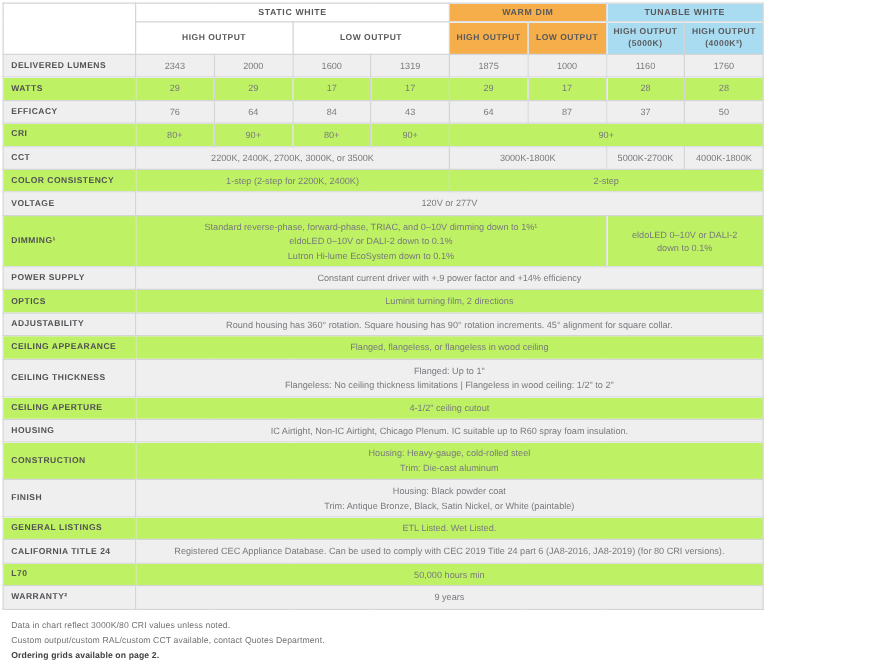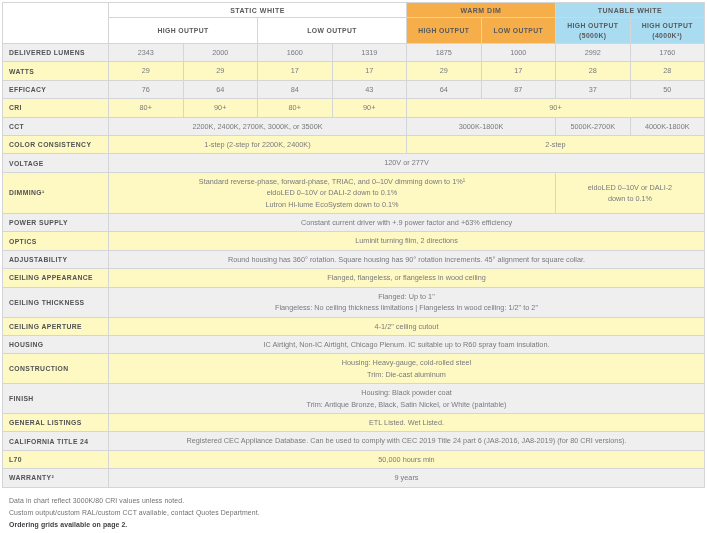--- a/index.html
+++ b/index.html
@@ -3,21 +3,21 @@
 <meta charset="utf-8">
 <style>
   html,body{margin:0;padding:0;}
   body{
     width:707px;height:533px;overflow:hidden;background:#ffffff;
     font-family:"Liberation Sans", sans-serif;
     -webkit-font-smoothing:antialiased;
   }
   .page{padding:2px 2px 0 2px;}
   table.spec{
-    border-collapse:collapse;table-layout:fixed;width:703px;
+    border-collapse:collapse;table-layout:fixed;width:609px;
   }
   col.label-col{width:106px;}
   table.spec th, table.spec td{
     border:1px solid var(--border);
     overflow:hidden;
   }
   th.corner{background:#ffffff;}
   th.group{
     font-size:7px;font-weight:bold;color:var(--header_text);
     letter-spacing:.5px;text-align:center;padding:3px 2px;height:8px;
@@ -33,21 +33,21 @@
   td.label{
     font-size:6.8px;font-weight:bold;color:var(--label_text);
     letter-spacing:.4px;text-align:left;padding:3px 2px 3px 6px;
     vertical-align:middle;line-height:9px;
   }
   td.val{
     font-size:7.3px;color:var(--value_text);text-align:center;
     padding:3px 4px;line-height:11.4px;vertical-align:middle;
   }
   tr.stripe td{background:var(--stripe);}
-  tr.plain td{background:#fef9c3;}
+  tr.plain td{background:#bef264;}
   .notes{padding:7px 0 0 7px;}
   .note{
     font-size:6.9px;color:var(--note_text);line-height:12.4px;
     letter-spacing:.1px;
   }
   .note.bold{font-weight:bold;color:var(--note_bold_text);}
 </style>
 </head>
 <body>
 
@@ -82,21 +82,21 @@
       </thead>
     <tbody>
         <tr class="stripe">
           <td class="label">DELIVERED LUMENS</td>
           <td class="val" colspan="1">2343</td>
           <td class="val" colspan="1">2000</td>
           <td class="val" colspan="1">1600</td>
           <td class="val" colspan="1">1319</td>
           <td class="val" colspan="1">1875</td>
           <td class="val" colspan="1">1000</td>
-          <td class="val" colspan="1">2992</td>
+          <td class="val" colspan="1">1160</td>
           <td class="val" colspan="1">1760</td>
         </tr>
         <tr class="plain">
           <td class="label">WATTS</td>
           <td class="val" colspan="1">29</td>
           <td class="val" colspan="1">29</td>
           <td class="val" colspan="1">17</td>
           <td class="val" colspan="1">17</td>
           <td class="val" colspan="1">29</td>
           <td class="val" colspan="1">17</td>
@@ -138,21 +138,21 @@
           <td class="label">VOLTAGE</td>
           <td class="val" colspan="8">120V or 277V</td>
         </tr>
         <tr class="plain">
           <td class="label">DIMMING¹</td>
           <td class="val" colspan="6">Standard reverse-phase, forward-phase, TRIAC, and 0–10V dimming down to 1%¹<br>eldoLED 0–10V or DALI-2 down to 0.1%<br>Lutron Hi-lume EcoSystem down to 0.1%</td>
           <td class="val" colspan="2">eldoLED 0–10V or DALI-2<br>down to 0.1%</td>
         </tr>
         <tr class="stripe">
           <td class="label">POWER SUPPLY</td>
-          <td class="val" colspan="8">Constant current driver with +.9 power factor and +63% efficiency</td>
+          <td class="val" colspan="8">Constant current driver with +.9 power factor and +14% efficiency</td>
         </tr>
         <tr class="plain">
           <td class="label">OPTICS</td>
           <td class="val" colspan="8">Luminit turning film, 2 directions</td>
         </tr>
         <tr class="stripe">
           <td class="label">ADJUSTABILITY</td>
           <td class="val" colspan="8">Round housing has 360° rotation. Square housing has 90° rotation increments. 45° alignment for square collar.</td>
         </tr>
         <tr class="plain">

